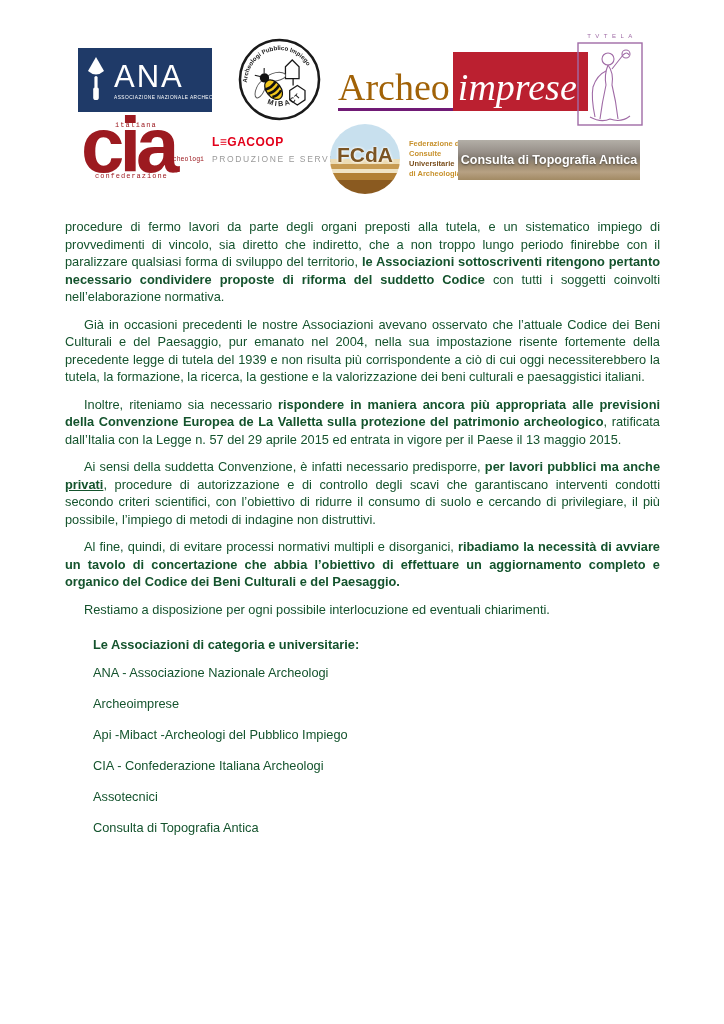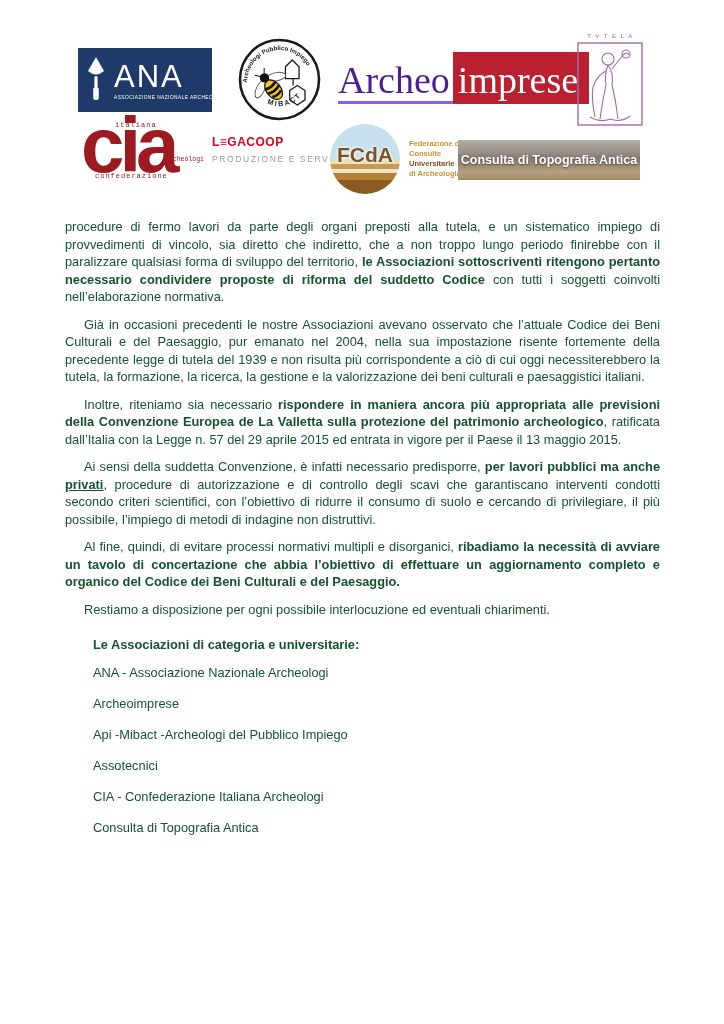--- a/index.html
+++ b/index.html
@@ -12,24 +12,24 @@
   .logo-ana{position:absolute;left:78px;top:48px;width:134px;height:64px;background:#1f3a68;
             display:flex;align-items:center;gap:7px;padding:0 7px;box-sizing:border-box;}
   .ana-trowel svg{display:block;}
   .ana-acronym{color:#fff;font-size:31px;line-height:1;letter-spacing:2px;font-weight:400;}
   .ana-subtitle{color:#fff;font-size:4.8px;letter-spacing:.45px;margin-top:3px;white-space:nowrap;}
 
   .logo-bee{position:absolute;left:237px;top:37px;width:85px;height:85px;}
 
   .logo-archeo{position:absolute;left:338px;top:52px;display:flex;align-items:flex-end;
                font-family:"Liberation Serif",serif;}
-  .archeo-plain{color:#4c1d95;font-size:38px;line-height:1;border-bottom:3px solid #8b5cf6;
+  .archeo-plain{color:#a16207;font-size:38px;line-height:1;border-bottom:3px solid #701a75;
                 padding:0 3px 2px 0;}
-  .archeo-box{background:#bb2030;color:#fff;font-size:38px;line-height:1;
-              padding:9px 11px 5px 5px;}
+  .archeo-box{background:#bb2030;color:#fff;font-style:italic;font-size:38px;line-height:1;
+              padding:16px 11px 5px 5px;}
 
   .logo-tutela{position:absolute;left:574px;top:33px;width:72px;text-align:center;color:#a06ba6;}
   .tutela-caption{font-size:6px;letter-spacing:4.5px;padding-left:4px;display:block;}
   .tutela-frame{margin-top:3px;}
 
   .logo-cia{position:absolute;left:85px;top:120px;width:120px;height:80px;color:#9c1a20;}
   .cia-big{position:absolute;left:-4px;top:-14px;font-size:78px;font-weight:bold;line-height:1;
            letter-spacing:-5px;}
   .cia-small{position:absolute;font-family:"Liberation Mono",monospace;font-weight:normal;}
   .cia-top{left:30px;top:1px;font-size:7px;letter-spacing:1px;}
@@ -183,22 +183,22 @@
         <p class="indent"><span>Al fine, quindi, di evitare processi normativi multipli e disorganici, </span><span style="font-weight: bold;">ribadiamo la necessità di avviare un tavolo di concertazione che abbia l’obiettivo di effettuare un aggiornamento completo e organico del Codice dei Beni Culturali e del Paesaggio.</span></p>
         <p class="indent"><span>Restiamo a disposizione per ogni possibile interlocuzione ed eventuali chiarimenti.</span></p>
       </div>
 
     <section class="assoc">
       <p class="assoc-heading">Le Associazioni di categoria e universitarie:</p>
       <div id="assoc-list">
           <div class="assoc-item">ANA - Associazione Nazionale Archeologi</div>
           <div class="assoc-item">Archeoimprese</div>
           <div class="assoc-item">Api -Mibact -Archeologi del Pubblico Impiego</div>
+          <div class="assoc-item">CIA - Confederazione Italiana Archeologi</div>
           <div class="assoc-item">Assotecnici</div>
-          <div class="assoc-item">CIA - Confederazione Italiana Archeologi</div>
           <div class="assoc-item">Consulta di Topografia Antica</div>
           <div class="assoc-item">Federazione delle Consulte Universitarie di Archeologia</div>
           <div class="assoc-item">Lega Coop Produzione e Servizi</div>
         </div>
     </section>
   </main>
 
 </div>
 
 </body></html>

